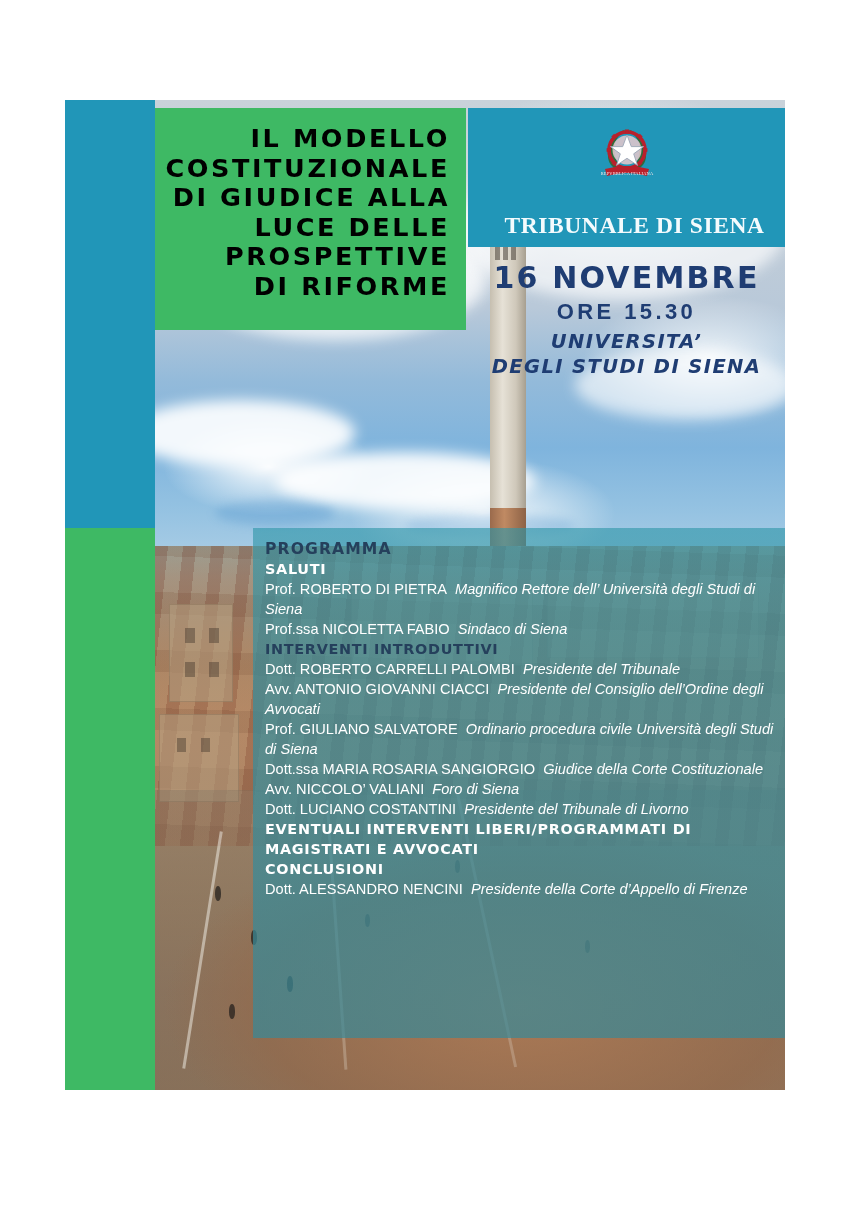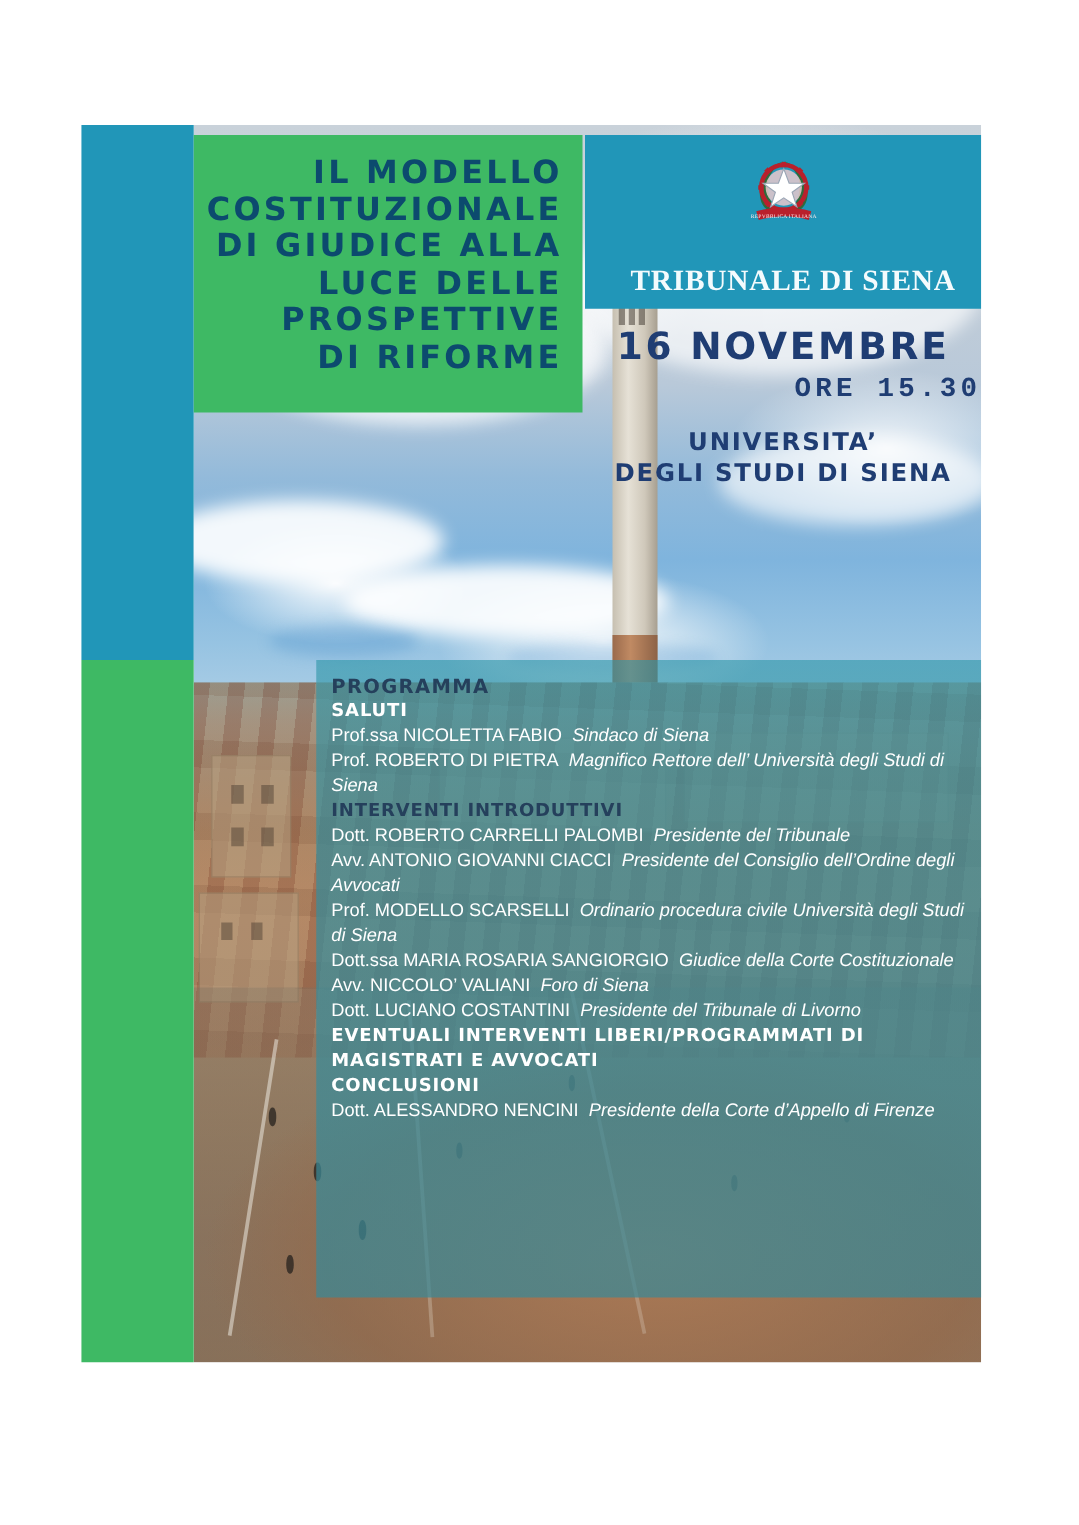--- a/index.html
+++ b/index.html
@@ -55,34 +55,34 @@
             background:linear-gradient(90deg,#b5ae9f,#d8d2c6 45%,#ada596);}
   .t-arch{position:absolute;top:66px;width:8px;height:26px;border-radius:4px 4px 0 0;background:rgba(58,50,42,.55);}
   .t-arch2{position:absolute;top:118px;width:5px;height:18px;border-radius:3px 3px 0 0;background:rgba(58,50,42,.5);}
   .t-base{position:absolute;left:9px;top:384px;width:36px;height:46px;background:linear-gradient(90deg,#9a6a4c,#c08a63 40%,#8d6246);}
   .t-pole{position:absolute;left:27px;top:0px;width:2px;height:24px;background:#3a3b36;}
   .t-vane{position:absolute;left:27px;top:2px;width:18px;height:2px;background:#3a3b36;transform:rotate(-18deg);transform-origin:left center;}
 
   
   .titleblock{position:absolute;left:90px;top:8px;width:311px;height:222px;background:#3eb964;}
   .titleblock .t{position:absolute;right:16px;top:16px;text-align:right;
-      color:#0c4a6e;font-family:"DejaVu Sans",sans-serif;font-weight:700;
+      color:#000000;font-family:"DejaVu Sans",sans-serif;font-weight:700;
       font-size:25.5px;line-height:29.5px;letter-spacing:2.6px;white-space:pre-line;}
 
   
   .tealband{position:absolute;left:403px;top:8px;width:317px;height:139px;background:#2196b8;}
   .emblem{position:absolute;left:50%;top:11px;transform:translateX(-50%);width:58px;height:62px;}
   .court{position:absolute;left:16px;right:0;bottom:8px;text-align:center;color:#f4fbfd;
          font-family:"Liberation Serif",serif;font-weight:700;font-size:23.5px;letter-spacing:.6px;}
 
   
   .event{position:absolute;left:403px;top:160px;width:317px;text-align:center;color:#1f3d73;}
   .ev-date{font-family:"DejaVu Sans",sans-serif;font-weight:700;font-size:30px;letter-spacing:2.2px;line-height:36px;}
-  .ev-time{font-family:Liberation Mono, monospace;font-weight:700;font-size:22px;letter-spacing:3.4px;line-height:32px;text-align:right;}
-  .ev-place{margin-top:13px;font-family:"DejaVu Sans",sans-serif;font-weight:700;font-size:19.5px;letter-spacing:1.4px;line-height:25px;white-space:pre-line;}
+  .ev-time{font-family:Liberation Sans, sans-serif;font-weight:700;font-size:22px;letter-spacing:3.4px;line-height:32px;}
+  .ev-place{margin-top:1px;font-family:"DejaVu Sans",sans-serif;font-weight:700;font-size:19.5px;letter-spacing:1.4px;line-height:25px;white-space:pre-line;font-style:italic;}
   .ev-room{margin-top:4px;font-family:"DejaVu Sans",sans-serif;font-weight:400;font-size:18px;letter-spacing:.4px;color:#2b4570;}
 
   
   .prog{position:absolute;left:188px;top:428px;width:532px;height:510px;
         background:linear-gradient(180deg,rgba(46,150,168,.62),rgba(52,142,158,.70) 35%,rgba(58,136,150,.72));}
   .prog-inner{position:absolute;left:12px;top:11px;right:10px;color:#ffffff;}
   .sec{font-family:"DejaVu Sans",sans-serif;font-weight:700;font-size:14.4px;letter-spacing:.7px;
        color:#ffffff;line-height:20px;}
   .sec.dark{color:#25405c;}
   .ln{font-family:"Liberation Sans",sans-serif;font-weight:400;font-size:14.6px;line-height:20px;color:#ffffff;}
@@ -196,26 +196,26 @@
       <div class="ev-time">ORE 15.30</div>
       <div class="ev-place">UNIVERSITA’
 DEGLI STUDI DI SIENA</div>
     </div>
 
     <div class="prog">
       <div class="prog-inner">
         <div class="sec dark head-prog">PROGRAMMA</div>
         <div id="prog-sections">
             <div class="sec">SALUTI</div>
+            <div class="ln"><span>Prof. ROBERTO DI PIETRA</span>&nbsp; <i>Magnifico Rettore dell’ Università degli Studi di Siena</i></div>
             <div class="ln"><span>Prof.ssa NICOLETTA FABIO</span>&nbsp; <i>Sindaco di Siena</i></div>
-            <div class="ln"><span>Prof. ROBERTO DI PIETRA</span>&nbsp; <i>Magnifico Rettore dell’ Università degli Studi di Siena</i></div>
             <div class="sec dark">INTERVENTI INTRODUTTIVI</div>
             <div class="ln"><span>Dott. ROBERTO CARRELLI PALOMBI</span>&nbsp; <i>Presidente del Tribunale</i></div>
             <div class="ln"><span>Avv. ANTONIO GIOVANNI CIACCI</span>&nbsp; <i>Presidente del Consiglio dell’Ordine degli Avvocati</i></div>
-            <div class="ln"><span>Prof. MODELLO SCARSELLI</span>&nbsp; <i>Ordinario procedura civile Università degli Studi di Siena</i></div>
+            <div class="ln"><span>Prof. GIULIANO SALVATORE</span>&nbsp; <i>Ordinario procedura civile Università degli Studi di Siena</i></div>
             <div class="ln"><span>Dott.ssa MARIA ROSARIA SANGIORGIO</span>&nbsp; <i>Giudice della Corte Costituzionale</i></div>
             <div class="ln"><span>Avv. NICCOLO’ VALIANI</span>&nbsp; <i>Foro di Siena</i></div>
             <div class="ln"><span>Dott. LUCIANO COSTANTINI</span>&nbsp; <i>Presidente del Tribunale di Livorno</i></div>
             <div class="sec">EVENTUALI INTERVENTI LIBERI/PROGRAMMATI DI MAGISTRATI E AVVOCATI</div>
             <div class="sec">CONCLUSIONI</div>
             <div class="ln"><span>Dott. ALESSANDRO NENCINI</span>&nbsp; <i>Presidente della Corte d’Appello di Firenze</i></div>
           </div>
       </div>
     </div>
 

